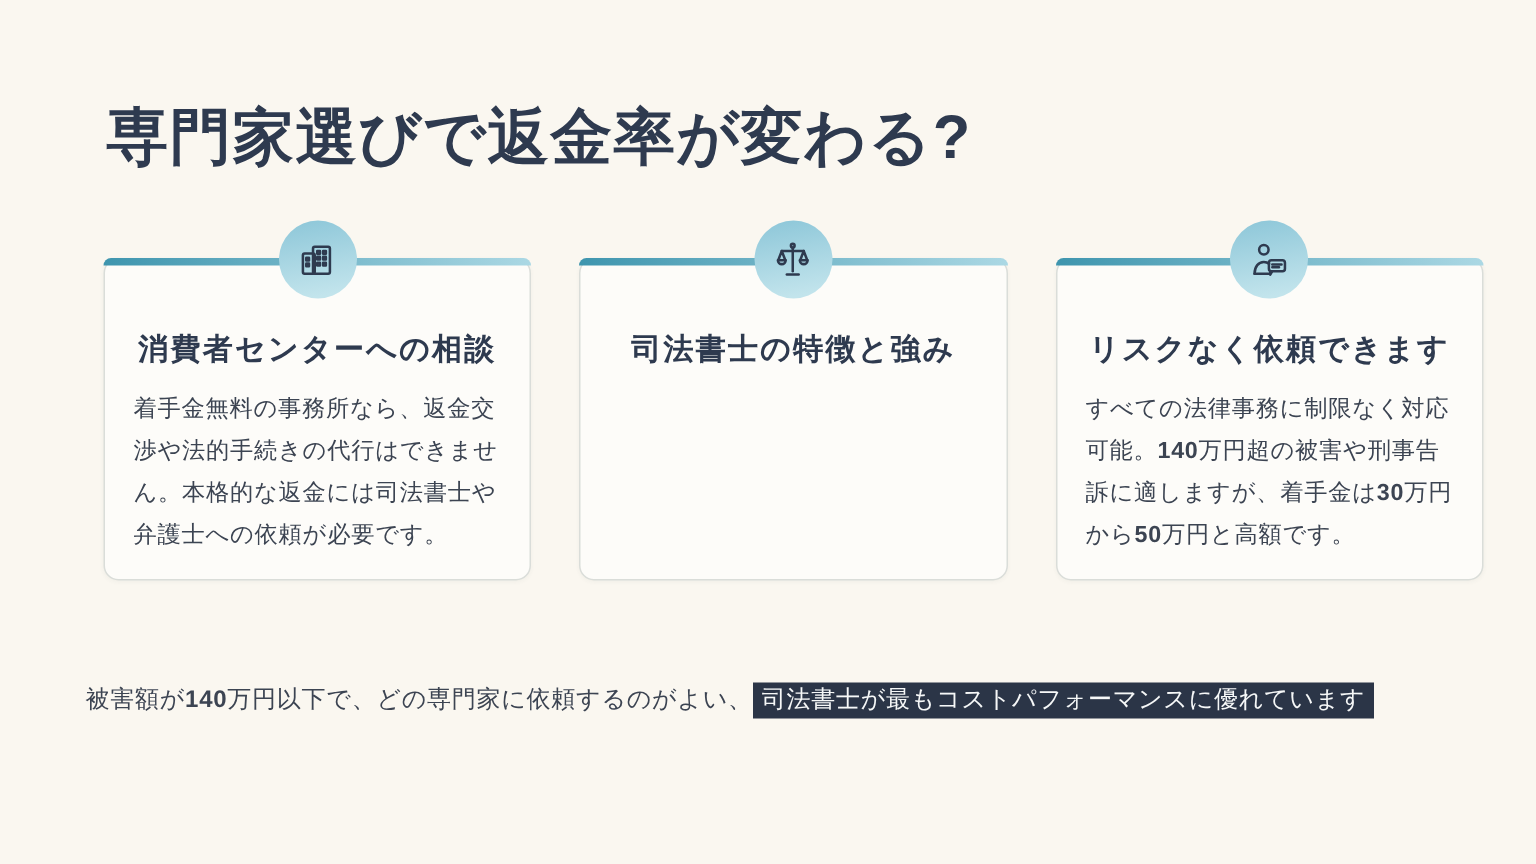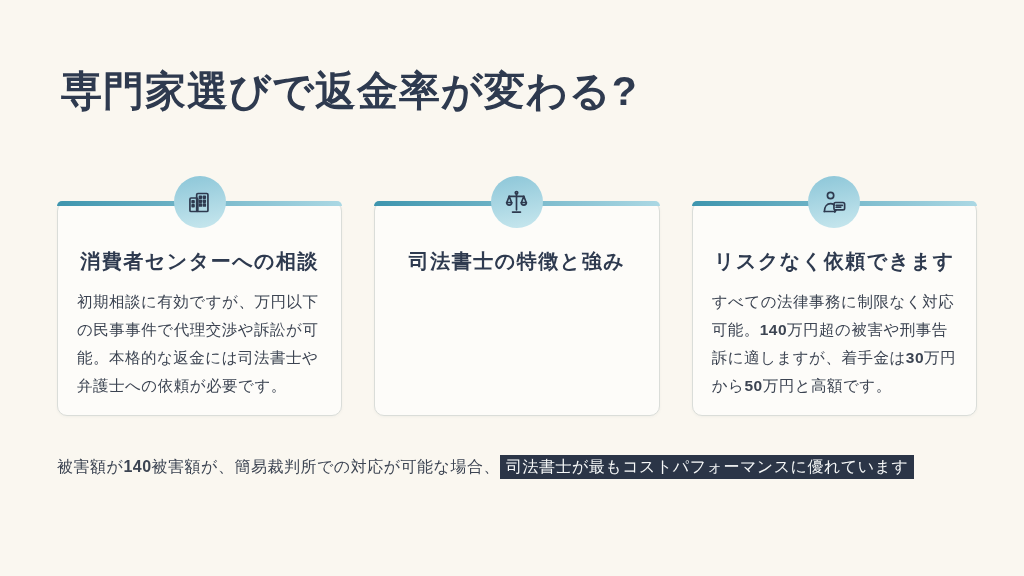--- a/index.html
+++ b/index.html
@@ -22,33 +22,32 @@
     background:var(--background);
     overflow:hidden;
   }
   .slide{
     position:relative;
     width:1024px;height:576px;
     background:var(--background);
   }
   .slide-title{
     position:absolute;
-    left:61px;top:64px;
+    left:71px;top:64px;
     font-size:41px;
     font-weight:bold;
     letter-spacing:1px;
     color:var(--heading);
   }
   .cards{
     position:absolute;
-    left:57px;top:172px;
+    left:69px;top:172px;
     width:920px;
     display:flex;
     gap:32px;
-    margin-top:29px;
   }
   .card{
     flex:1;
     height:215px;
     background:var(--card-bg);
     border:1px solid var(--card-border);
     border-radius:10px;
     position:relative;
     box-shadow:0 1px 3px rgba(60,70,85,0.05);
   }
@@ -128,21 +127,21 @@
           <rect x="5.5" y="14" width="1.6" height="1.6"></rect>
           <rect x="12" y="6.5" width="1.6" height="1.6"></rect>
           <rect x="15.5" y="6.5" width="1.6" height="1.6"></rect>
           <rect x="12" y="10" width="1.6" height="1.6"></rect>
           <rect x="15.5" y="10" width="1.6" height="1.6"></rect>
           <rect x="12" y="13.5" width="1.6" height="1.6"></rect>
           <rect x="15.5" y="13.5" width="1.6" height="1.6"></rect>
         </svg>
       </div>
       <h3 class="card-title">消費者センターへの相談</h3>
-      <p class="card-body"><span>初期相談に有効ですが、万円以下の民事事件で代理交渉や訴訟が可能。本格的な返金には司法書士や弁護士への依頼が必要です。</span></p>
+      <p class="card-body"><span>着手金無料の事務所なら、返金交渉や法的手続きの代行はできません。本格的な返金には司法書士や弁護士への依頼が必要です。</span></p>
     </div>
 
     <div class="card">
       <div class="card-topbar"></div>
       <div class="icon-circle">
         <svg viewBox="0 0 24 24" width="27" height="27">
           <circle cx="12" cy="3.4" r="1.1"></circle>
           <path d="M12 4.5v14"></path>
           <path d="M5.5 6.5h13"></path>
           <path d="M5.5 6.5L3.4 12M5.5 6.5L7.6 12"></path>
@@ -168,16 +167,16 @@
         </svg>
       </div>
       <h3 class="card-title">リスクなく依頼できます</h3>
       <p class="card-body"><span>すべての法律事務に制限なく対応可能。</span><span class="b">140</span><span>万円超の被害や刑事告訴に適しますが、着手金は</span><span class="b">30</span><span>万円から</span><span class="b">50</span><span>万円と高額です。</span></p>
     </div>
 
   </div>
 
 
   <div class="conclusion">
-    <p class="line"><span>被害額が</span><span class="b">140</span><span>被害額が、簡易裁判所での対応が可能な場合、</span><span class="hl">司法書士が最もコストパフォーマンスに優れています</span></p>
+    <p class="line"><span>被害額が</span><span class="b">140</span><span>万円以下で、どの専門家に依頼するのがよい、</span><span class="hl">司法書士が最もコストパフォーマンスに優れています</span></p>
   </div>
 
 </div>
 
 </body></html>

